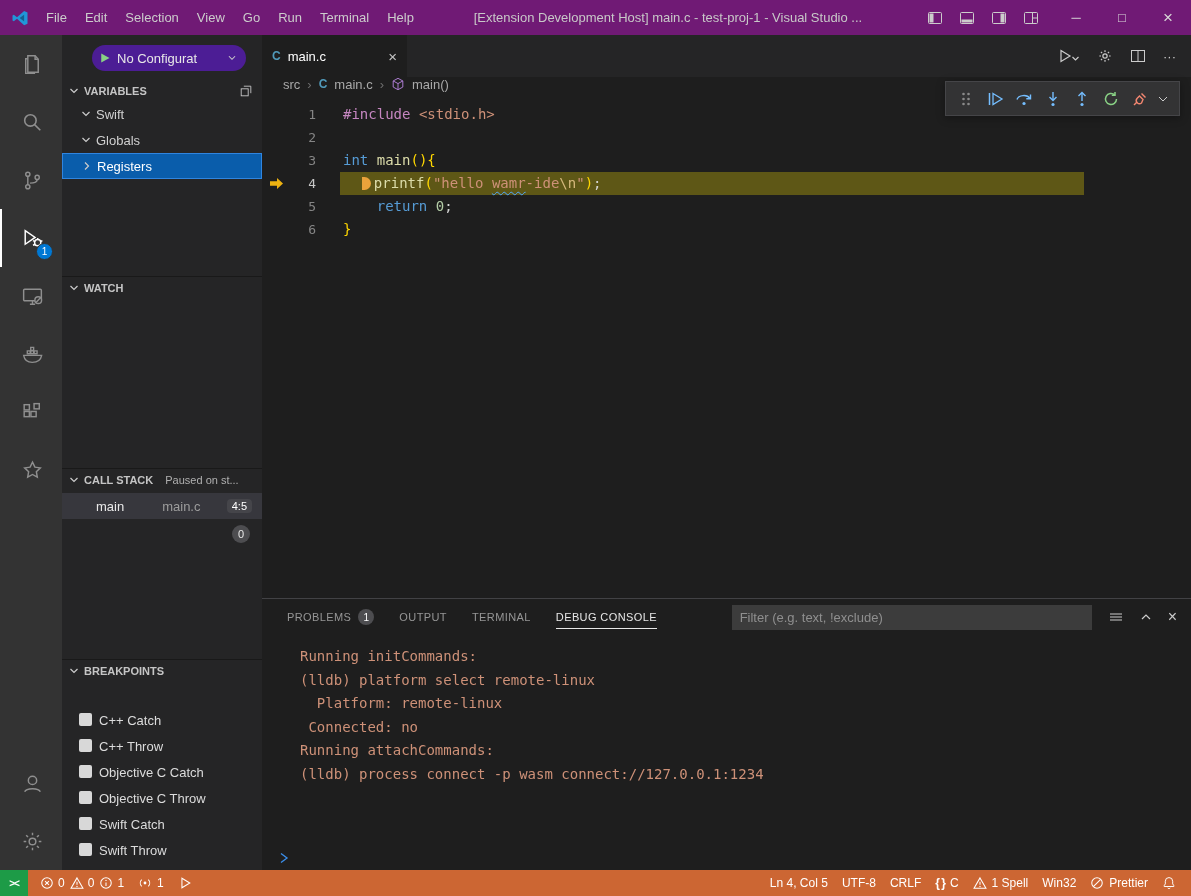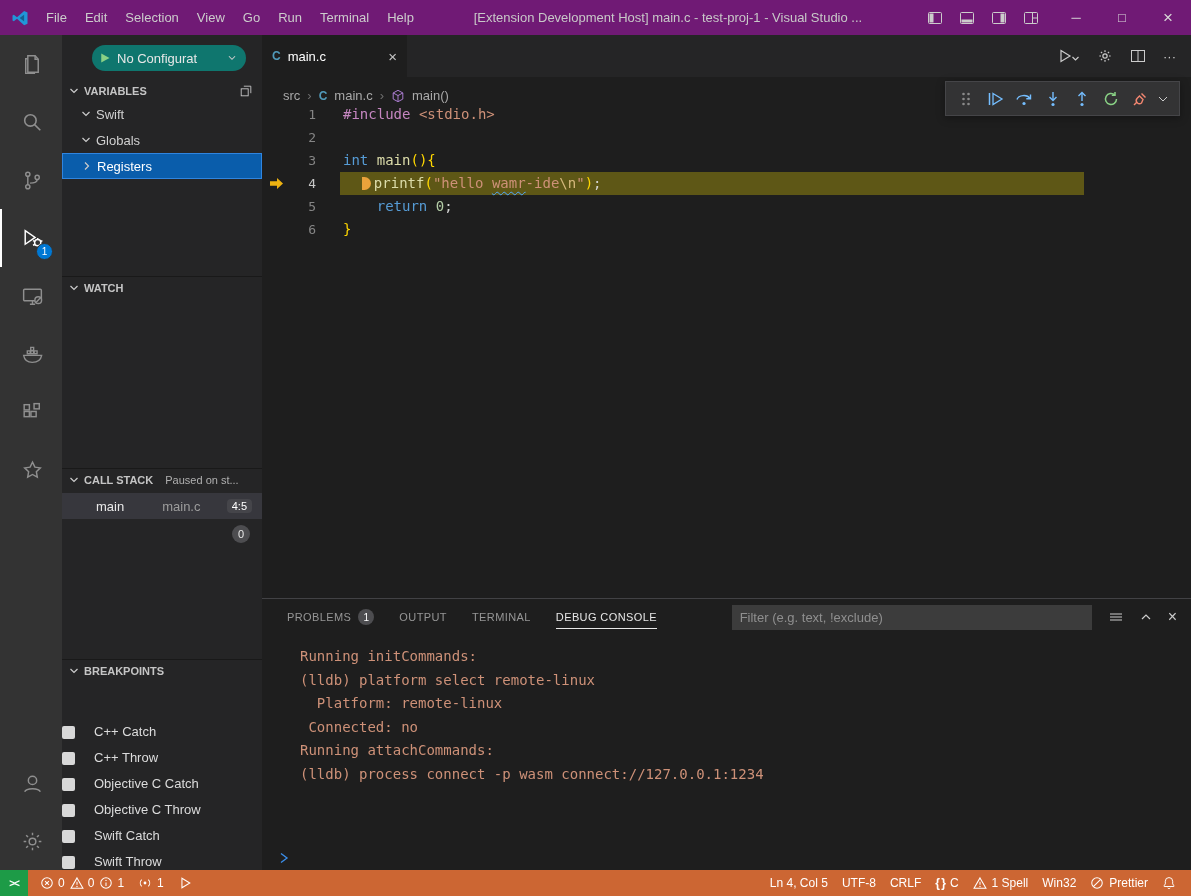--- a/index.html
+++ b/index.html
@@ -18,48 +18,48 @@
 .win-close{font-size:17px}
 
 .main{flex:1;display:flex;min-height:0}
 .activitybar{width:62px;background:#333333;display:flex;flex-direction:column;flex:none}
 .act-item{height:58px;display:flex;align-items:center;justify-content:center;color:#8f8f8f;position:relative;border-left:2px solid transparent}
 .act-item.active{color:#ffffff;border-left-color:#ffffff}
 .act-badge{position:absolute;right:9px;bottom:7px;min-width:17px;height:17px;border-radius:50%;background:#0078d4;color:#fff;font-size:10px;display:flex;align-items:center;justify-content:center;border:1px solid #333}
 .act-bottom{margin-top:auto}
 
 .sidebar{width:200px;background:#252526;flex:none;position:relative;overflow:hidden}
-.config-pill{position:absolute;top:10px;left:30px;right:16px;height:26px;background:#0f766e;border-radius:13px;display:flex;align-items:center;gap:6px;padding:0 7px;color:#e8e8e8}
+.config-pill{position:absolute;top:10px;left:30px;right:16px;height:26px;background:#4c1d95;border-radius:13px;display:flex;align-items:center;gap:6px;padding:0 7px;color:#e8e8e8}
 .pill-chev{margin-left:auto}
 .sec-header{position:absolute;left:0;right:0;height:23px;display:flex;align-items:center;font-size:11px;font-weight:700;color:#c5c5c5;padding-left:4px;gap:2px;white-space:nowrap}
 #hdr-variables{top:44px}
 #hdr-watch{top:241px;border-top:1px solid #191919}
 #hdr-callstack{top:433px;border-top:1px solid #191919}
 #hdr-breakpoints{top:624px;border-top:1px solid #191919}
 .hdr-right{margin-left:auto;padding-right:9px}
 .cs-status{font-weight:400;font-size:11px;color:#b0b0b0;margin-left:10px}
 .variables-list{position:absolute;top:66px;left:0;right:0}
 .tree-row{height:26px;display:flex;align-items:center;gap:2px;padding-left:16px;color:#d0d0d0}
 .tree-row.selected{background:#0a5dab;border:1px solid #2f85e0;color:#fff}
 .frame-row{position:absolute;top:458px;left:0;right:0;height:26px;background:#37373d;display:flex;align-items:center;padding:0 10px 0 34px;color:#e8e8e8}
 .frame-file{color:#9d9d9d;margin-left:38px}
 .frame-loc{margin-left:auto;background:#45454a;border-radius:4px;font-size:11px;padding:1px 5px;color:#fff}
 .zero-badge{position:absolute;top:490px;right:12px;width:18px;height:18px;border-radius:50%;background:#4d4d50;color:#e8e8e8;font-size:11px;display:flex;align-items:center;justify-content:center}
 .breakpoints-list{position:absolute;top:678px;left:0;right:0}
-.bp-row{height:26px;display:flex;align-items:flex-end;gap:19px;padding-left:0;color:#dcdcdc}
+.bp-row{height:26px;display:flex;align-items:flex-start;gap:7px;padding-left:17px;color:#dcdcdc}
 .bp-box{width:13px;height:13px;background:#d8d8d8;border-radius:2px;flex:none}
 
 .right-col{flex:1;display:flex;flex-direction:column;min-width:0}
 .editor{height:563px;position:relative;background:#1e1e1e;flex:none}
 .tabstrip{height:42px;background:#252526;display:flex}
 .tab{width:145px;background:#1e1e1e;display:flex;align-items:center;gap:7px;padding:0 10px;font-size:13px;color:#fff}
 .c-icon{color:#519aba;font-weight:700;font-size:12px}
 .tab-close{margin-left:auto;color:#c5c5c5;font-size:15px}
 .tab-actions{margin-left:auto;display:flex;align-items:center;gap:17px;padding-right:15px;color:#cccccc}
-.breadcrumbs{height:26px;display:flex;align-items:flex-end;gap:7px;padding-left:21px;font-size:13px;color:#a9a9a9}
+.breadcrumbs{height:26px;display:flex;align-items:flex-start;gap:7px;padding-left:21px;font-size:13px;color:#a9a9a9}
 .bc-sep{color:#6e6e6e}
 .code-area{position:relative}
 .code-line{display:flex;height:23px;align-items:center;font-family:"DejaVu Sans Mono","Liberation Mono",monospace;font-size:14px}
 .glyph{width:28px;display:flex;justify-content:center;flex:none}
 .lnum{width:26px;text-align:right;color:#858585;font-size:13px;flex:none}
 .current .lnum{color:#c6c6c6}
 .ltext{flex:1;white-space:pre;height:23px;line-height:23px;padding-left:27px}
 .current .ltext{background:linear-gradient(to right,transparent 0,transparent 24px,#5e5716 24px,#5e5716 768px,transparent 768px)}
 .t-pp{color:#c586c0}.t-str{color:#ce9178}.t-kw{color:#569cd6}.t-fn{color:#dcdcaa}
 .t-br{color:#ffd700}.t-num{color:#b5cea8}.t-esc{color:#d7ba7d}.t-plain{color:#d4d4d4}

